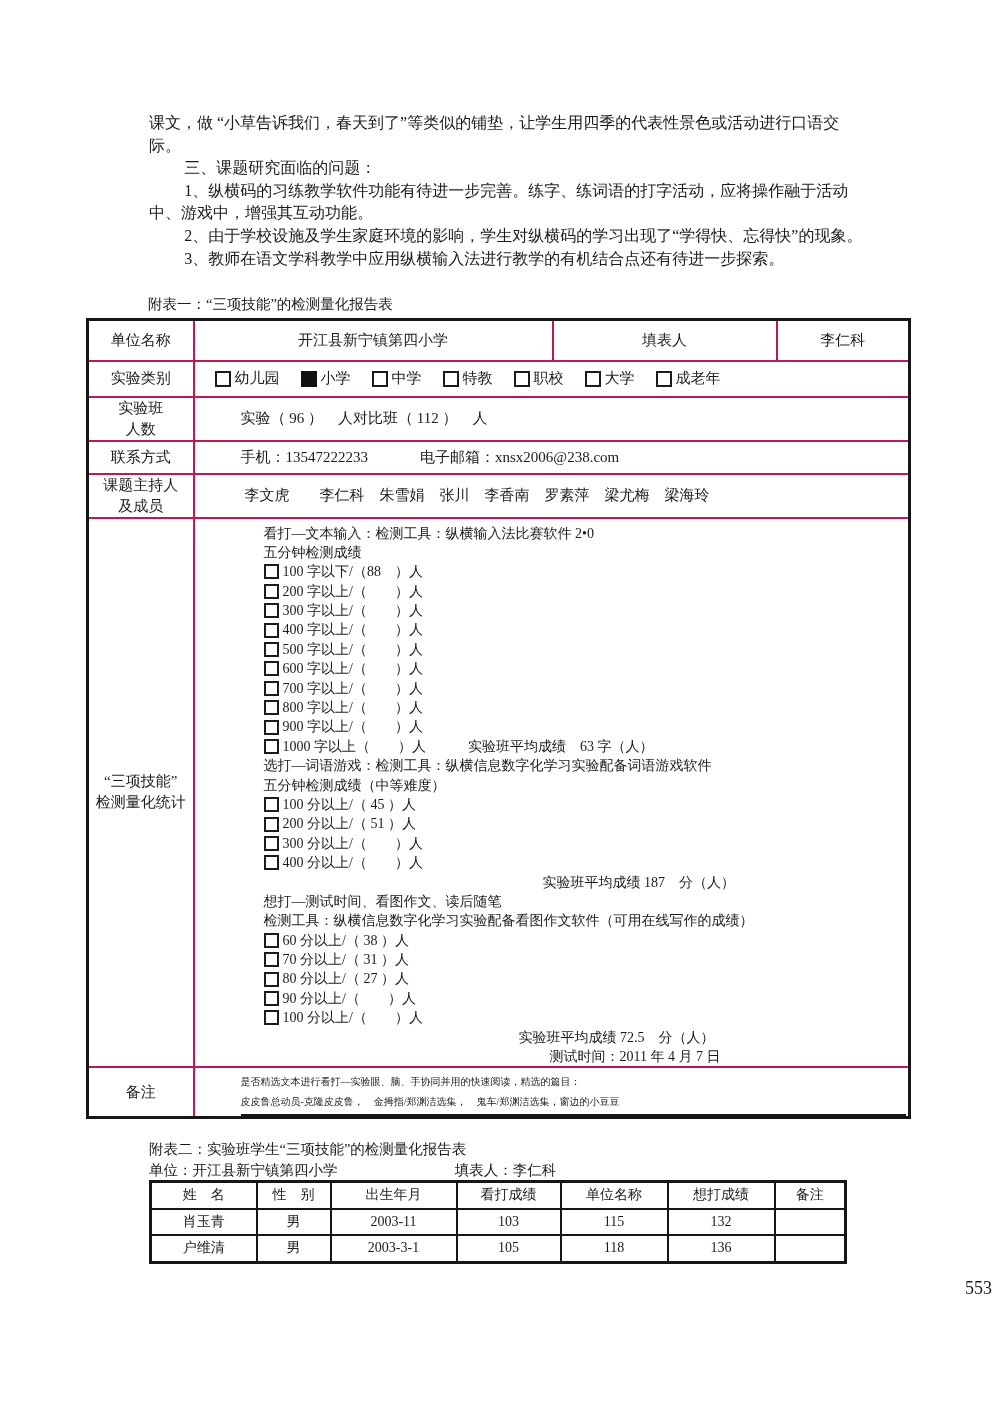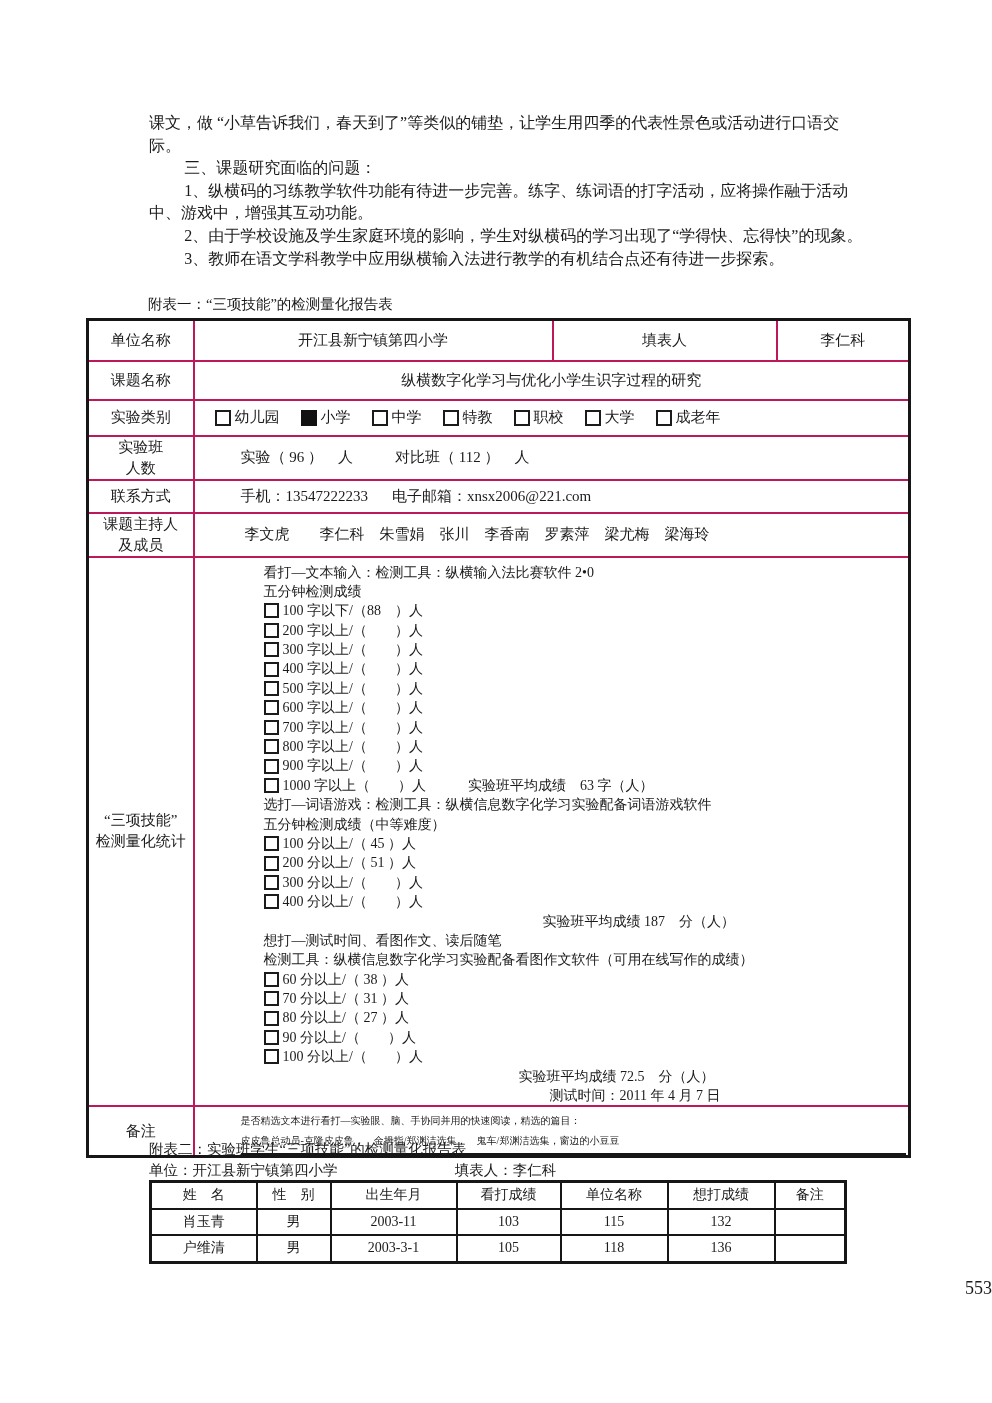--- a/index.html
+++ b/index.html
@@ -26,22 +26,22 @@
   .lab{text-align:center;white-space:pre-line;line-height:21px;}
   .ctr{text-align:center;}
   .r1{height:41px;} .r2{height:39px;} .r3{height:36px;}
   .r4{height:43px;} .r5{height:33px;} .r6{height:37px;}
   .r7{height:546px;} .r8{height:48px;}
   .opts{display:flex;align-items:center;gap:21px;padding-left:20px;}
   .opt{display:inline-flex;align-items:center;}
   .cb{display:inline-block;width:12px;height:12px;border:2px solid #1b1b1b;
       background:#fff;margin-right:4px;flex:0 0 auto;}
   .cb.filled{background:#111;border-color:#111;}
-  .pairrow{display:flex;gap:42px;padding-left:46px;white-space:pre;}
-  .contactrow{display:flex;gap:24px;padding-left:46px;white-space:pre;}
+  .pairrow{display:flex;padding-left:46px;white-space:pre;}
+  .contactrow{display:flex;gap:52px;padding-left:46px;white-space:pre;}
   .members{padding-left:50px;white-space:pre;}
   .skillscell{vertical-align:top;}
   .skills{padding:5px 0 0 69px;font-size:14px;line-height:19.4px;}
   .sline{white-space:pre;height:19.4px;display:flex;align-items:center;}
   .sline .cb{display:none;width:11px;height:11px;margin-right:4px;}
   .sline .cb.show{display:inline-block;}
   .sline.avg1{padding-left:279px;}
   .sline.avg2{padding-left:255px;}
   .sline.avg3{padding-left:286px;align-items:flex-end;}
   .remarkcell{vertical-align:top;}
@@ -81,24 +81,20 @@
         <col style="width:224px">
           <col style="width:133px">
       </colgroup>
       <tbody>
           <tr class="r1">
         <td class="lab">单位名称</td>
         <td class="ctr">开江县新宁镇第四小学</td>
         <td class="ctr">填表人</td>
         <td class="ctr">李仁科</td>
       </tr>
-      <tr class="r2">
-        <td class="lab">课题名称</td>
-        <td class="ctr" colspan="3">纵横数字化学习与优化小学生识字过程的研究</td>
-      </tr>
       <tr class="r3">
         <td class="lab">实验类别</td>
         <td colspan="3">
           <div class="opts">
 
               <span class="opt">
                 <span class="cb"></span>
                 <span>幼儿园</span>
               </span>
 
@@ -142,21 +138,21 @@
             <span>实验（ 96 ）　人</span>
             <span>对比班（ 112 ）　人</span>
           </div>
         </td>
       </tr>
       <tr class="r5">
         <td class="lab">联系方式</td>
         <td colspan="3">
           <div class="contactrow">
             <span>手机：13547222233</span>
-            <span>电子邮箱：xnsx2006@221.com</span>
+            <span>电子邮箱：xnsx2006@238.com</span>
           </div>
         </td>
       </tr>
       <tr class="r6">
         <td class="lab">课题主持人
 及成员</td>
         <td colspan="3">
           <div class="members">李文虎　　李仁科　朱雪娟　张川　李香南　罗素萍　梁尤梅　梁海玲</div>
         </td>
       </tr>

